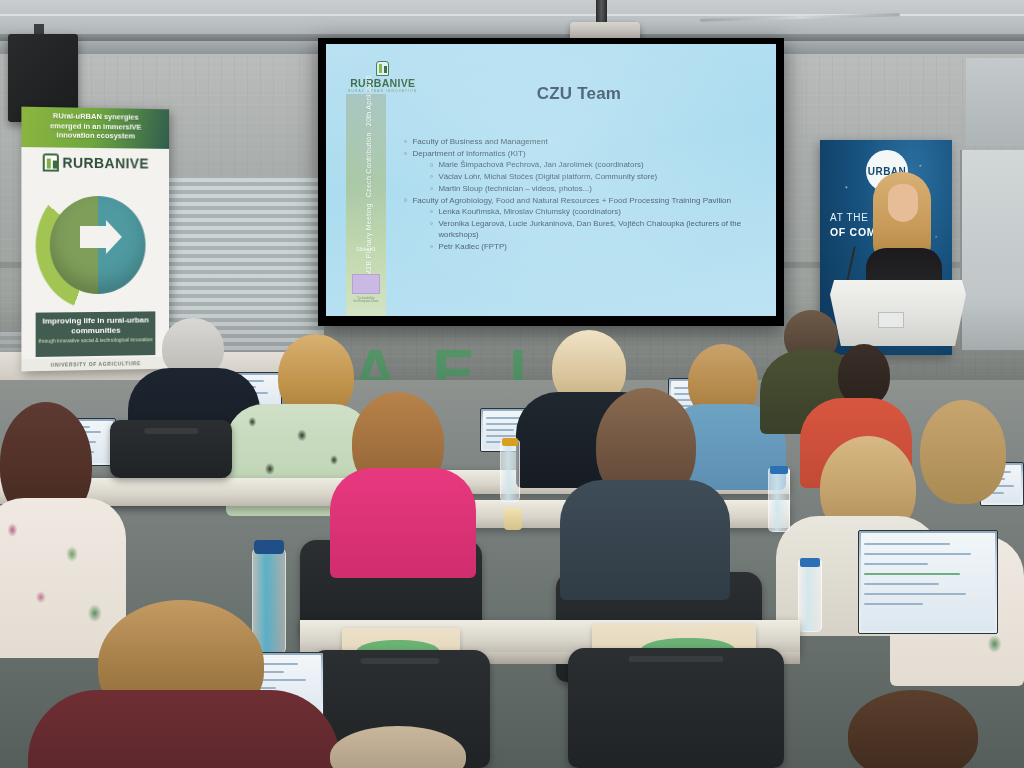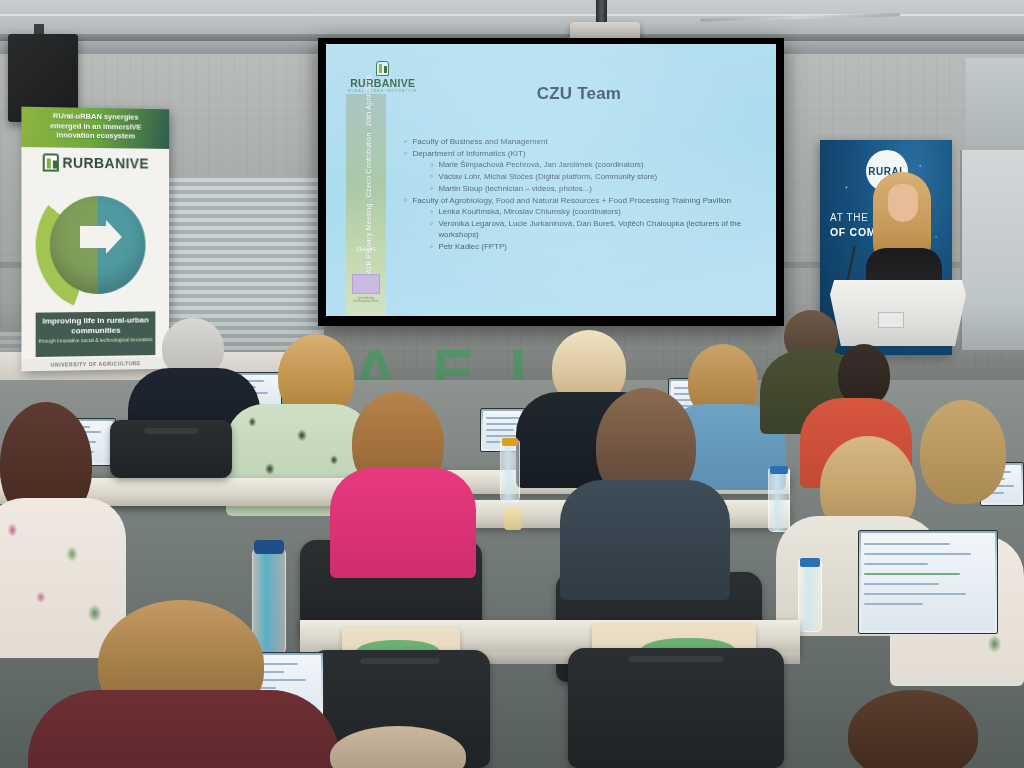--- a/index.html
+++ b/index.html
@@ -410,21 +410,21 @@
     </div>
     <div class="banner-l-bottom">
       <div class="bl-b1">Improving life in rural-urban communities</div>
       <div class="bl-b2">through innovative social &amp; technological innovation</div>
     </div>
     <div class="banner-l-foot">UNIVERSITY OF AGRICULTURE</div>
   </div>
 
   <div class="banner-r">
     <div class="banner-r-stars"></div>
-    <div class="cartif-badge">RURAL</div>
+    <div class="cartif-badge">URBAN</div>
     <div class="banner-r-t1">AT THE SERVICE</div>
     <div class="banner-r-t2">OF COMPANIES</div>
   </div>
   <div class="mic-stem"></div>
   <div class="spk-hair"></div>
   <div class="spk-face">
     
   </div>
   <div class="spk-body">
     

